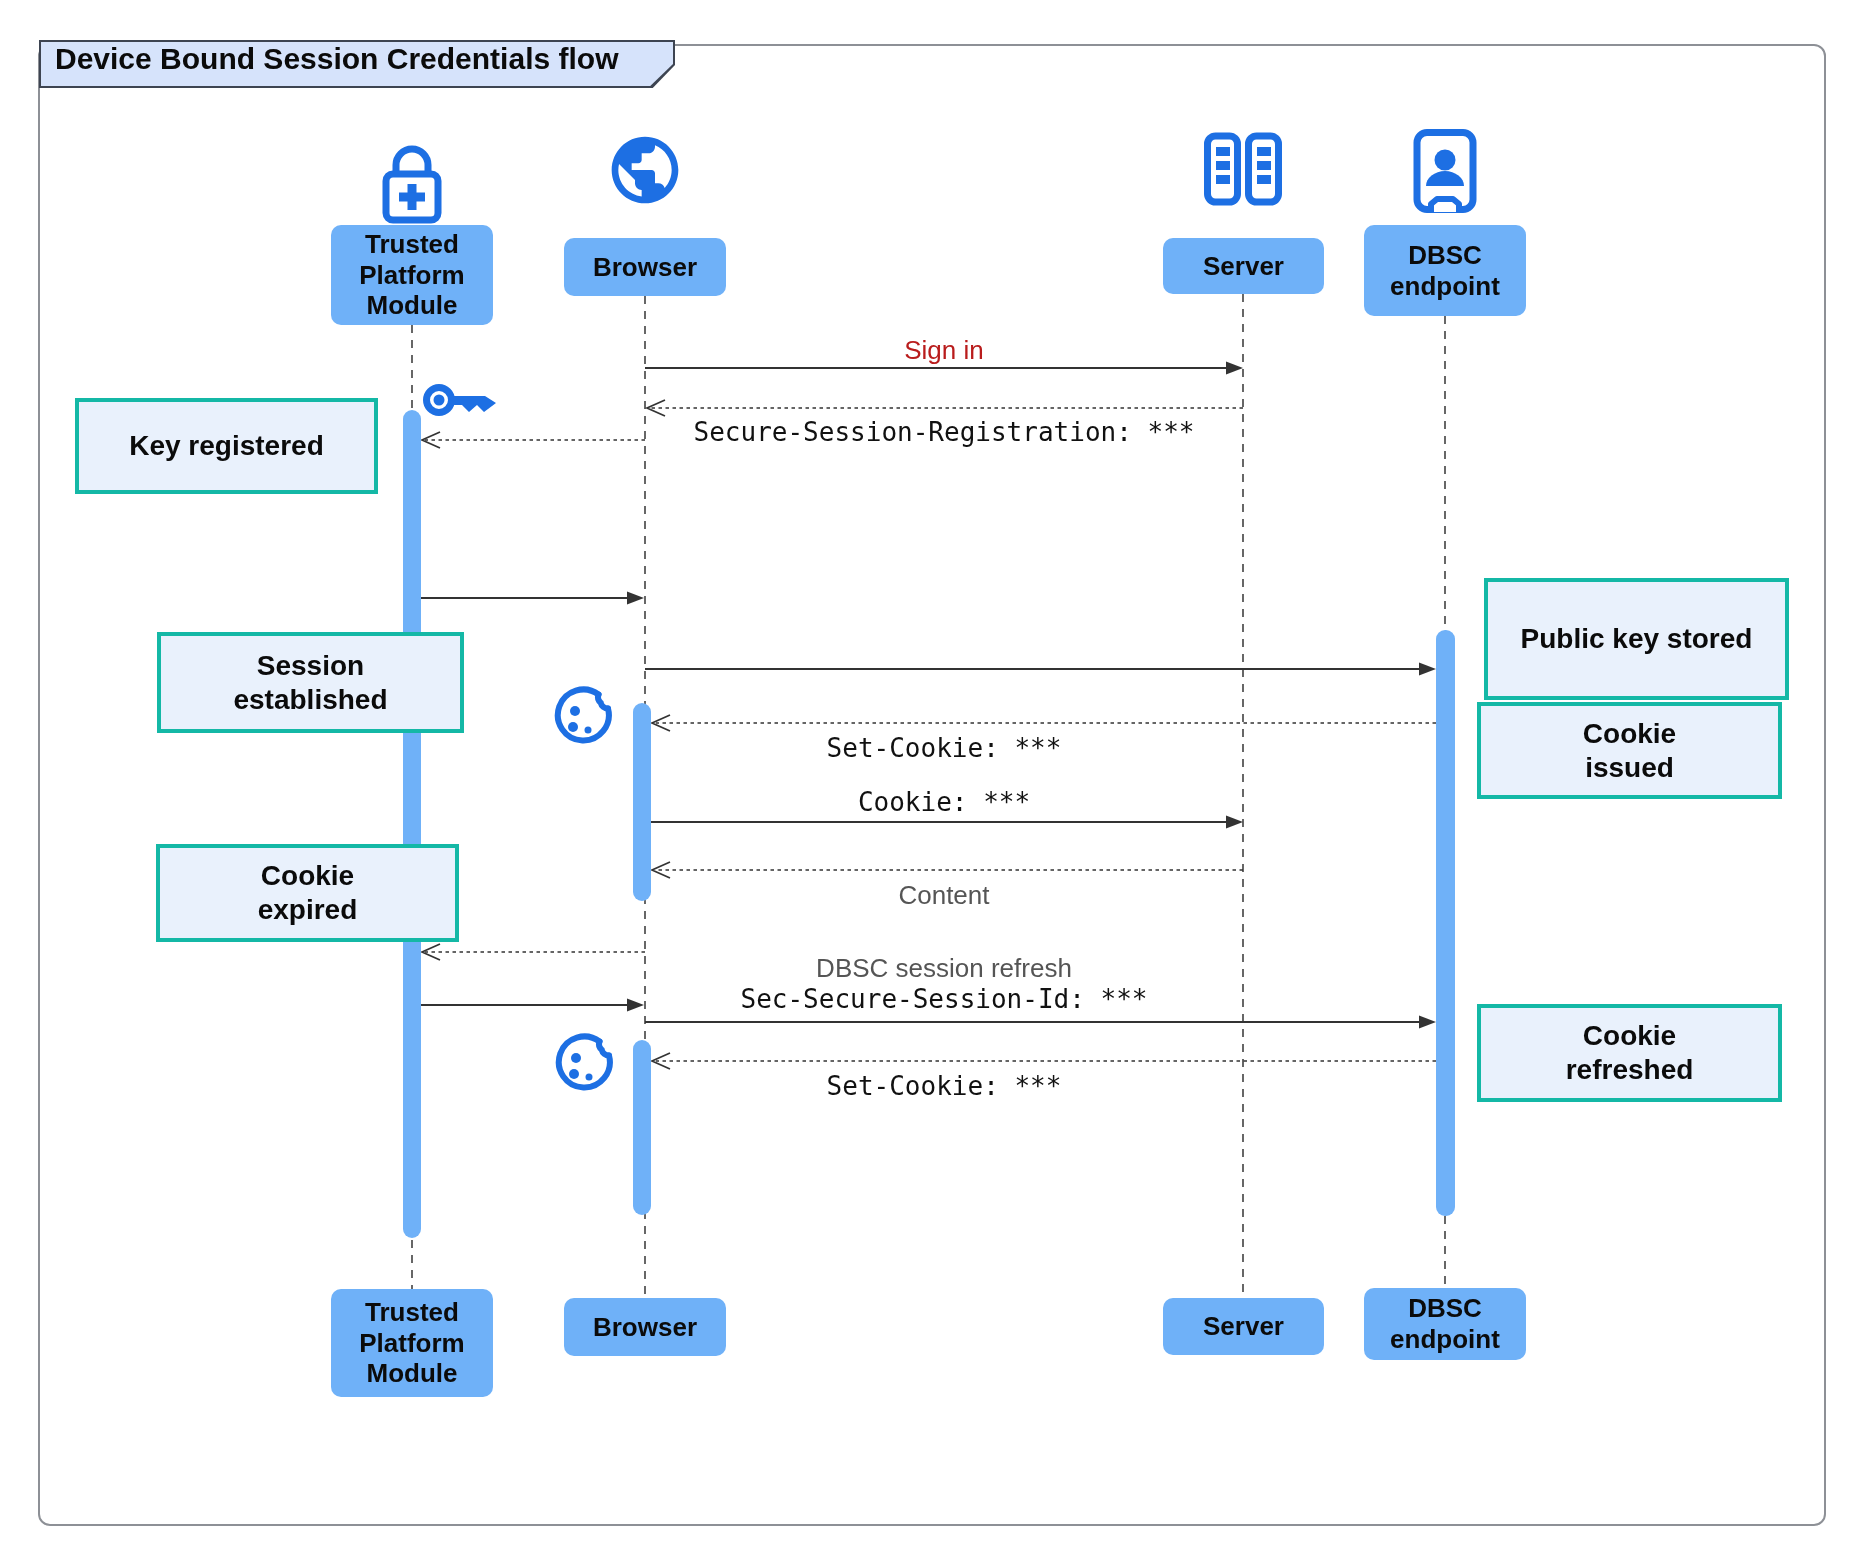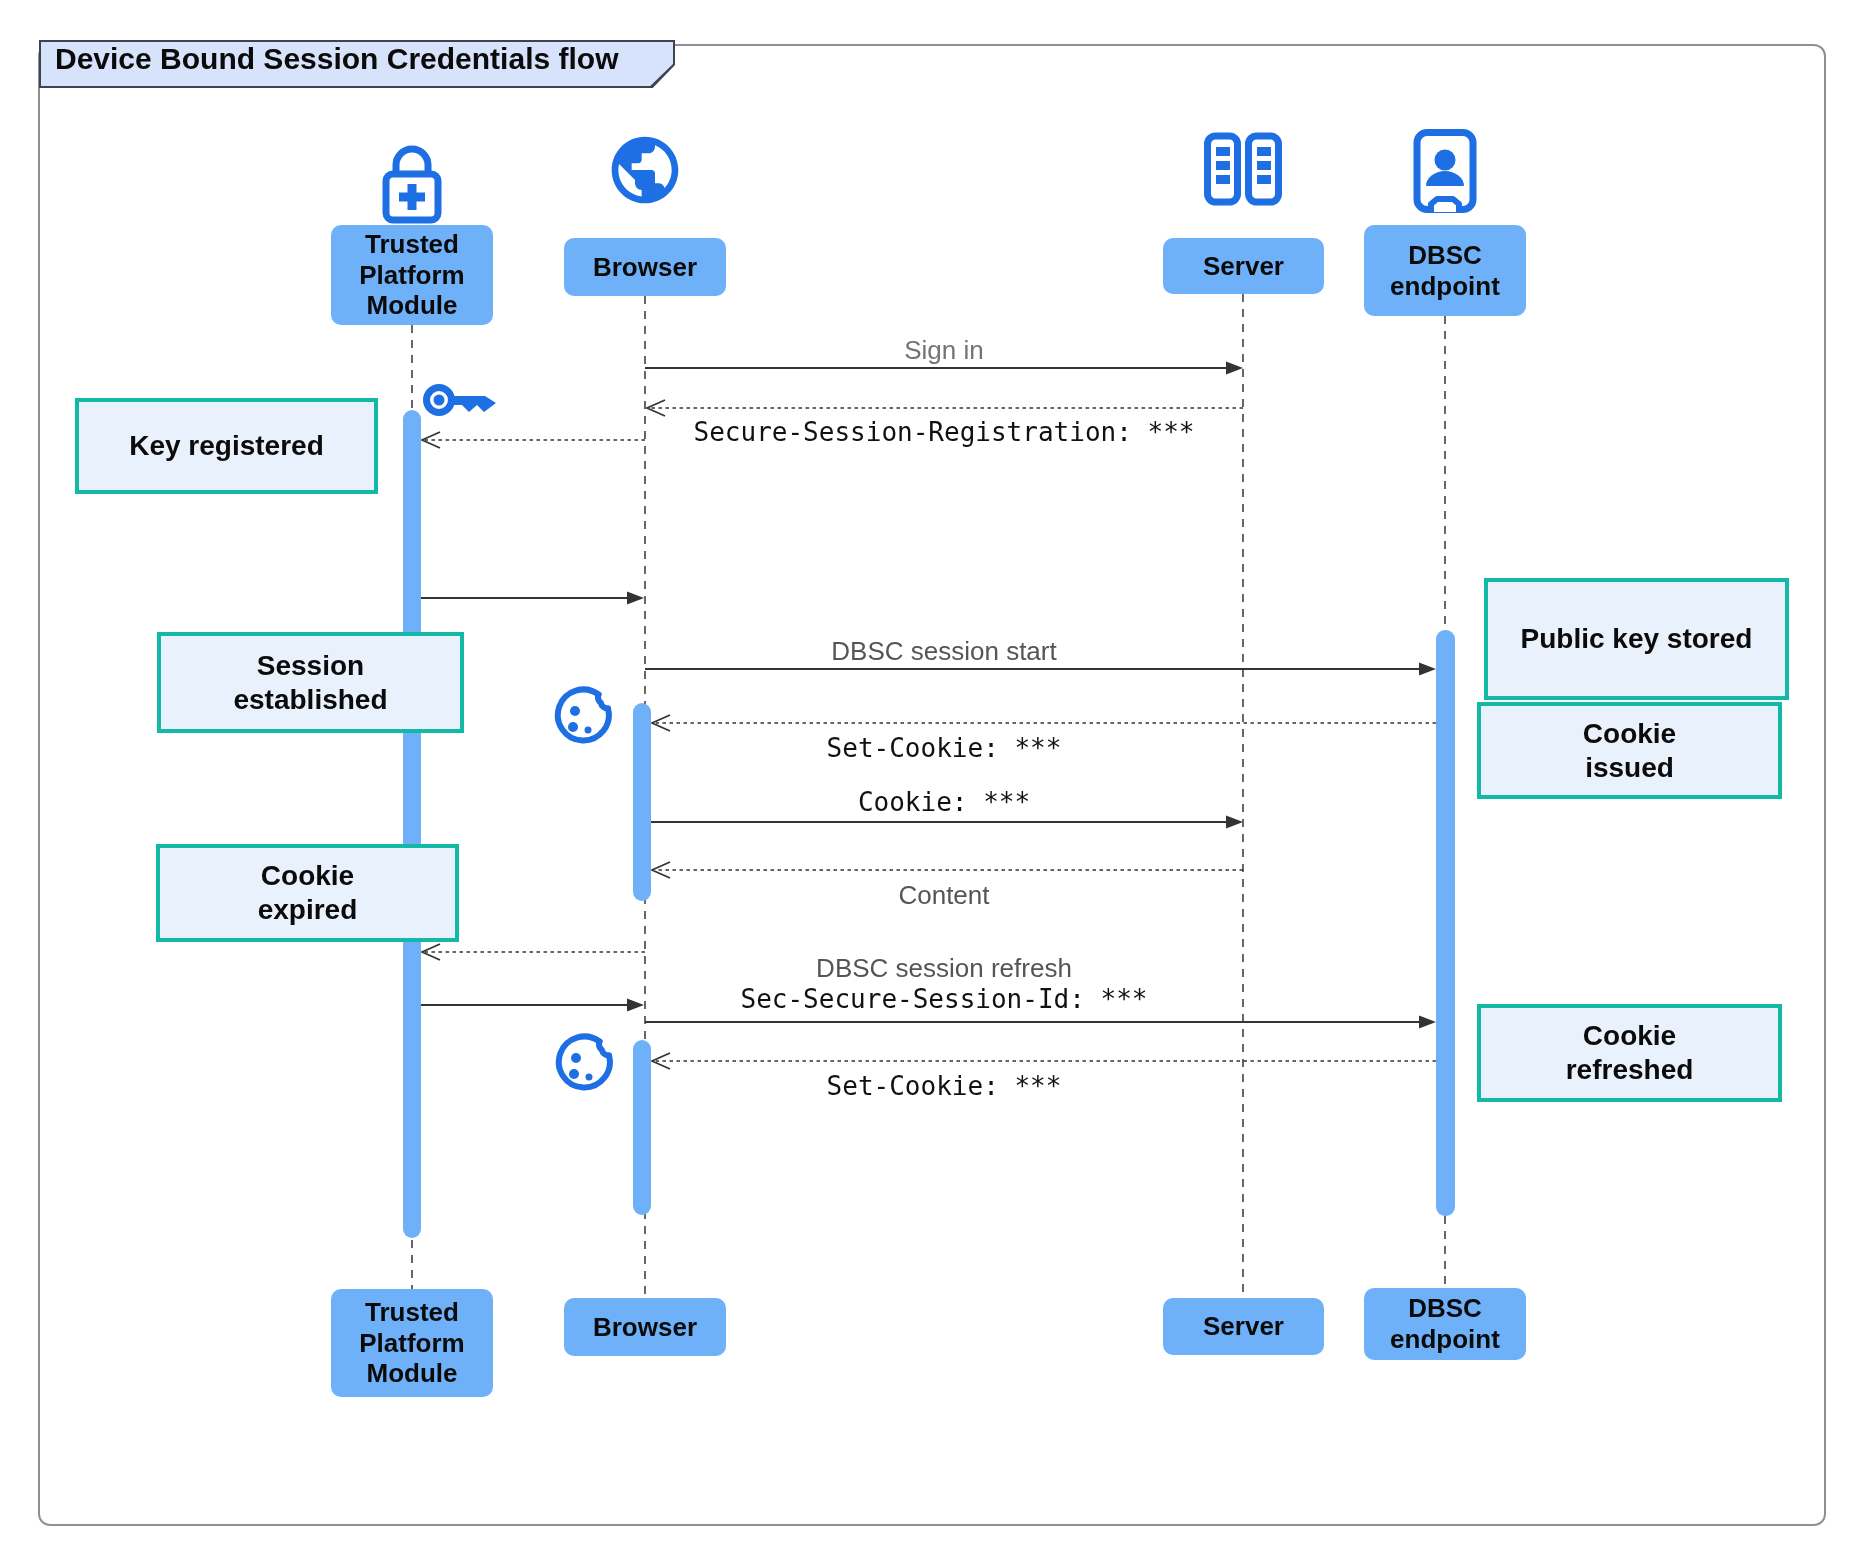--- a/index.html
+++ b/index.html
@@ -18,21 +18,21 @@
     display:flex;align-items:center;justify-content:center;text-align:center;
     font-weight:bold;font-size:26px;line-height:1.18;color:#0b0b0b;}
   .activation{position:absolute;background:#6fb1f8;border-radius:9px;z-index:2;}
   .note{position:absolute;background:#e9f1fc;border:4px solid #14b8a6;z-index:3;
     display:flex;align-items:center;justify-content:center;text-align:center;
     font-weight:bold;font-size:28px;line-height:1.2;color:#0b0b0b;box-sizing:border-box;}
   .msg-label{position:absolute;left:645px;width:598px;text-align:center;z-index:3;
     transform:translateY(-50%);font-size:26px;white-space:nowrap;}
   .mono{font-family:"DejaVu Sans Mono",monospace;color:#111;}
   .gray{color:#555;}
-  .dark{color:#737373;}
+  .dark{color:#b91c1c;}
   .icon{position:absolute;z-index:3;}
 </style>
 </head>
 <body>
 
 <div class="canvas">
 
   <div class="frame"></div>
 
   <svg class="overlay" width="1859" height="1546">
@@ -195,21 +195,20 @@
     </div>
   <div class="note" style="left:1477px;top:702px;width:305px;height:97px;padding:0 80px;">
       <span>Cookie issued</span>
     </div>
   <div class="note" style="left:1477px;top:1004px;width:305px;height:98px;padding:0 109px;">
       <span>Cookie refreshed</span>
     </div>
 
   <div class="msg-label dark" style="top:350px;">Sign in</div>
   <div class="msg-label mono" style="top:432px;">Secure-Session-Registration: ***</div>
-  <div class="msg-label gray" style="top:651px;">DBSC session start</div>
   <div class="msg-label mono" style="top:748px;">Set-Cookie: ***</div>
   <div class="msg-label mono" style="top:802px;">Cookie: ***</div>
   <div class="msg-label gray" style="top:895px;">Content</div>
   <div class="msg-label gray" style="top:968px;">DBSC session refresh</div>
   <div class="msg-label mono" style="top:999px;">Sec-Secure-Session-Id: ***</div>
   <div class="msg-label mono" style="top:1086px;">Set-Cookie: ***</div>
 
 </div>
 
 </body></html>

